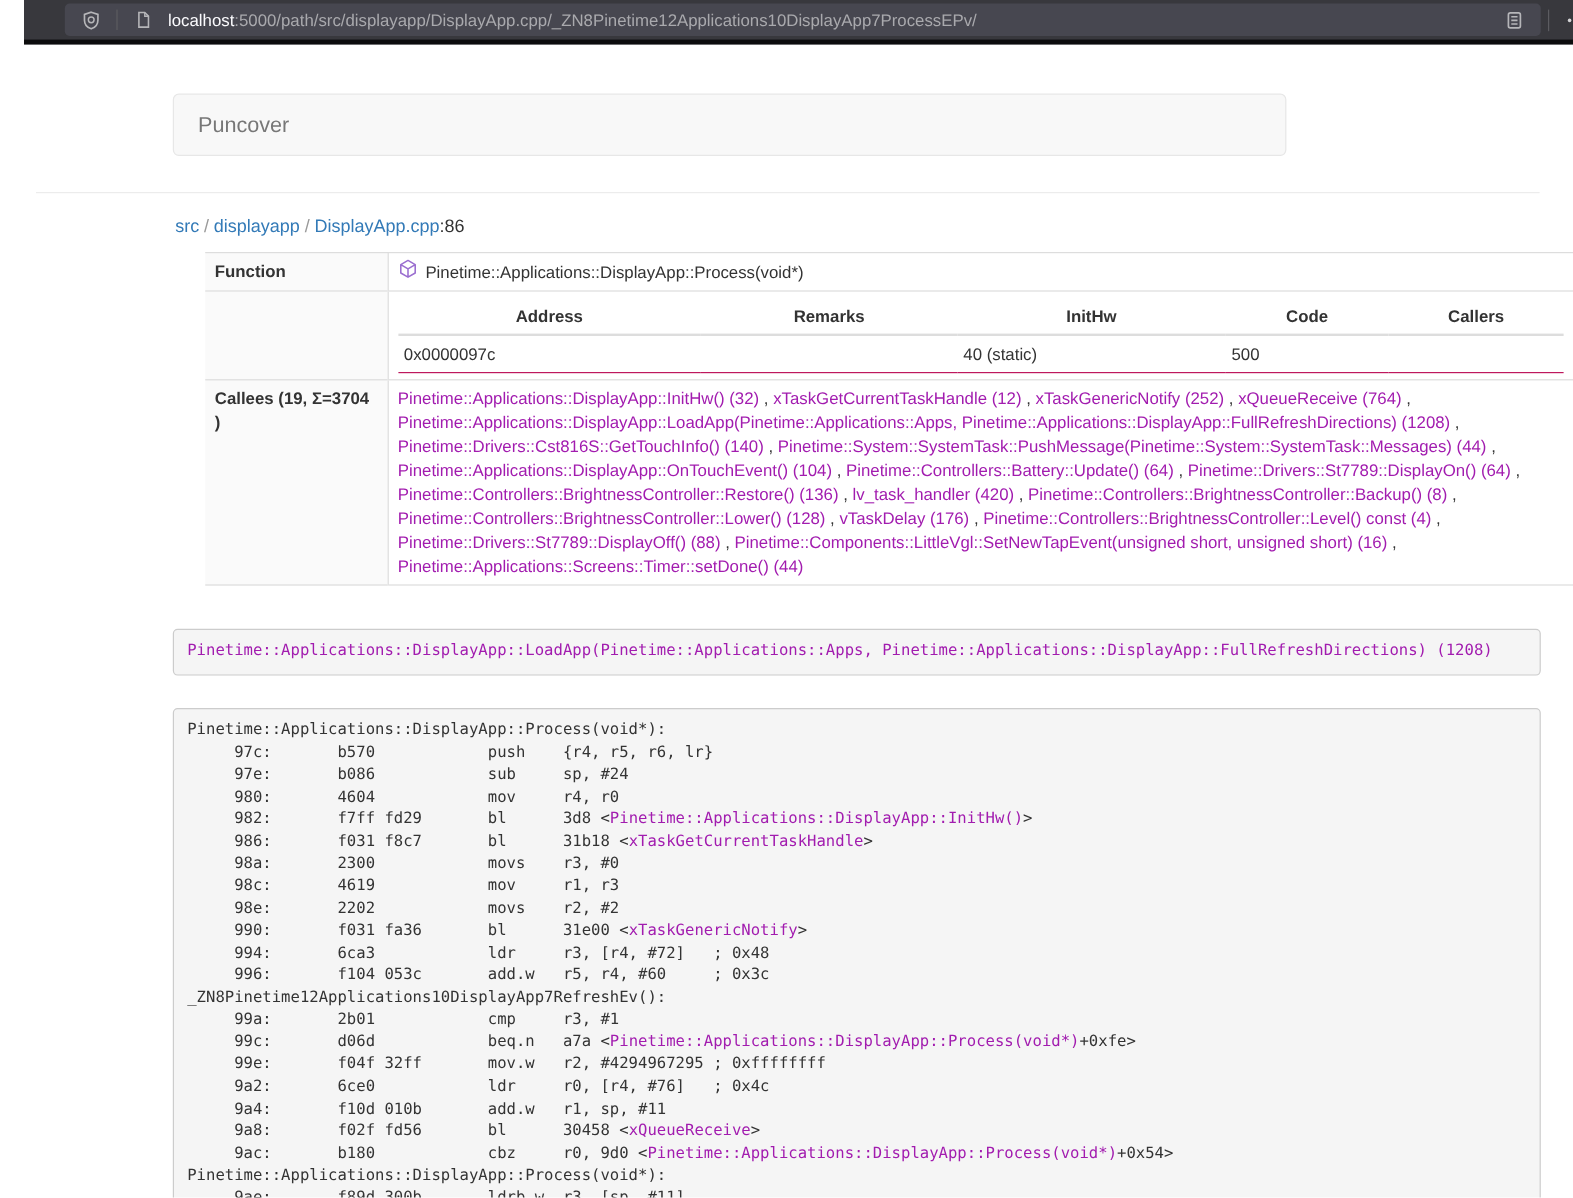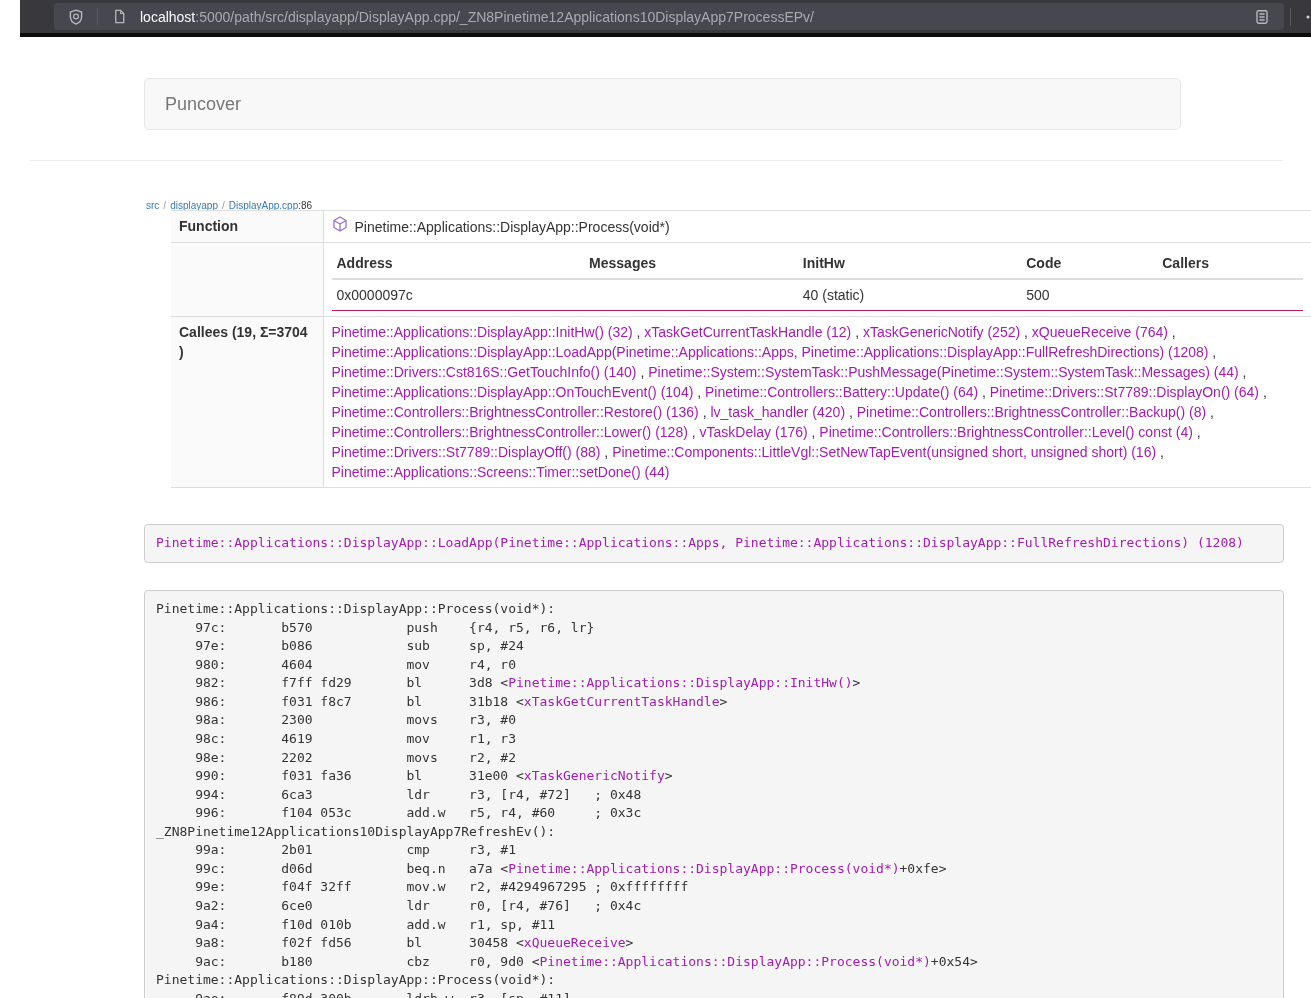--- a/index.html
+++ b/index.html
@@ -24,30 +24,30 @@
   .url-bar .vdiv { width:1px; height:17px; background:#5c5c61; margin:0 9px; }
   .url-text { font-size:14px; white-space:nowrap; overflow:hidden; margin-left:9px; flex:1; }
   .url-host { color:#fbfbfe; }
   .url-path { color:#a9a9ad; }
   .chrome-right { position:absolute; right:6px; top:0; height:33px; display:flex; align-items:center; }
   .chrome-right .vdiv { width:1px; height:18px; background:#5c5c61; margin:0 10px; }
   .icon-btn { display:flex; align-items:center; justify-content:center; width:24px; height:24px; }
 
   
   .navbar {
-    position:absolute; left:144px; top:78px; width:1037px; height:52px;
+    position:absolute; left:144px; top:78px; width:928px; height:52px;
     background:#f8f8f8; border:1px solid #e7e7e7; border-radius:5px;
     display:flex; align-items:center; padding-left:20px;
   }
   .brand { font-size:18px; color:#777; }
 
   .page-hr { position:absolute; left:30px; top:160px; width:1253px; height:1px; background:#ececec; }
 
   
-  .breadcrumb { position:absolute; left:146px; top:180px; font-size:10px;margin-top:20px; }
+  .breadcrumb { position:absolute; left:146px; top:180px; font-size:15px; }
   .breadcrumb a { color:#337ab7; text-decoration:none; }
   .breadcrumb .sep { color:#999; padding:0 4px; }
   .breadcrumb .suffix { color:#333; }
 
   a { color:#a21caf; text-decoration:none; }
 
   
   .info-table {
     position:absolute; left:144px; top:210px; width:1140px;
     border-collapse:collapse; font-size:14px; border-bottom:1px solid #ddd;margin-left:27px;
@@ -56,21 +56,21 @@
   .info-table > tbody > tr > td { border-top:1px solid #ddd; vertical-align:top; }
   th.rowlabel {
     width:152px; text-align:left; font-weight:bold; padding:5px 8px;
     background:#fafafa; border-right:1px solid #ddd; line-height:20px;
   }
   .info-table > tbody > tr > td { padding:5px 8px; line-height:20px; }
   td.nested-cell { padding:0 5px; }
 
   .metrics { width:100%; border-collapse:collapse; }
   .metrics th {
-    text-align:left; font-weight:bold; padding:5px; border-bottom:2px solid #ddd; line-height:20px;
+    text-align:center; font-weight:bold; padding:5px; border-bottom:2px solid #ddd; line-height:20px;
   }
   .metrics td { padding:5px; border-bottom:1px solid #be185d; line-height:20px; }
   .metrics .c0{width:26%} .metrics .c1{width:22%} .metrics .c2{width:23%} .metrics .c3{width:14%} .metrics .c4{width:15%}
 
   .func-cell { display:flex; align-items:center; gap:7px; }
   .cube { flex:0 0 auto; }
 
   .callees { line-height:20px; }
   .callees .sep { color:#333; }
 
@@ -149,21 +149,21 @@
           </span>
         </td>
       </tr>
       <tr>
         <th class="rowlabel"></th>
         <td class="nested-cell">
           <table class="metrics">
             <thead>
                 <tr id="metrics-head">
                   <th class="c0">Address</th>
-                  <th class="c1">Messages</th>
+                  <th class="c1">Remarks</th>
                   <th class="c2">InitHw</th>
                   <th class="c3">Code</th>
                   <th class="c4">Callers</th>
                 </tr>
               </thead>
             <tbody>
               <tr>
                 <td>0x0000097c</td>
                 <td></td>
                 <td>40 (static)</td>

